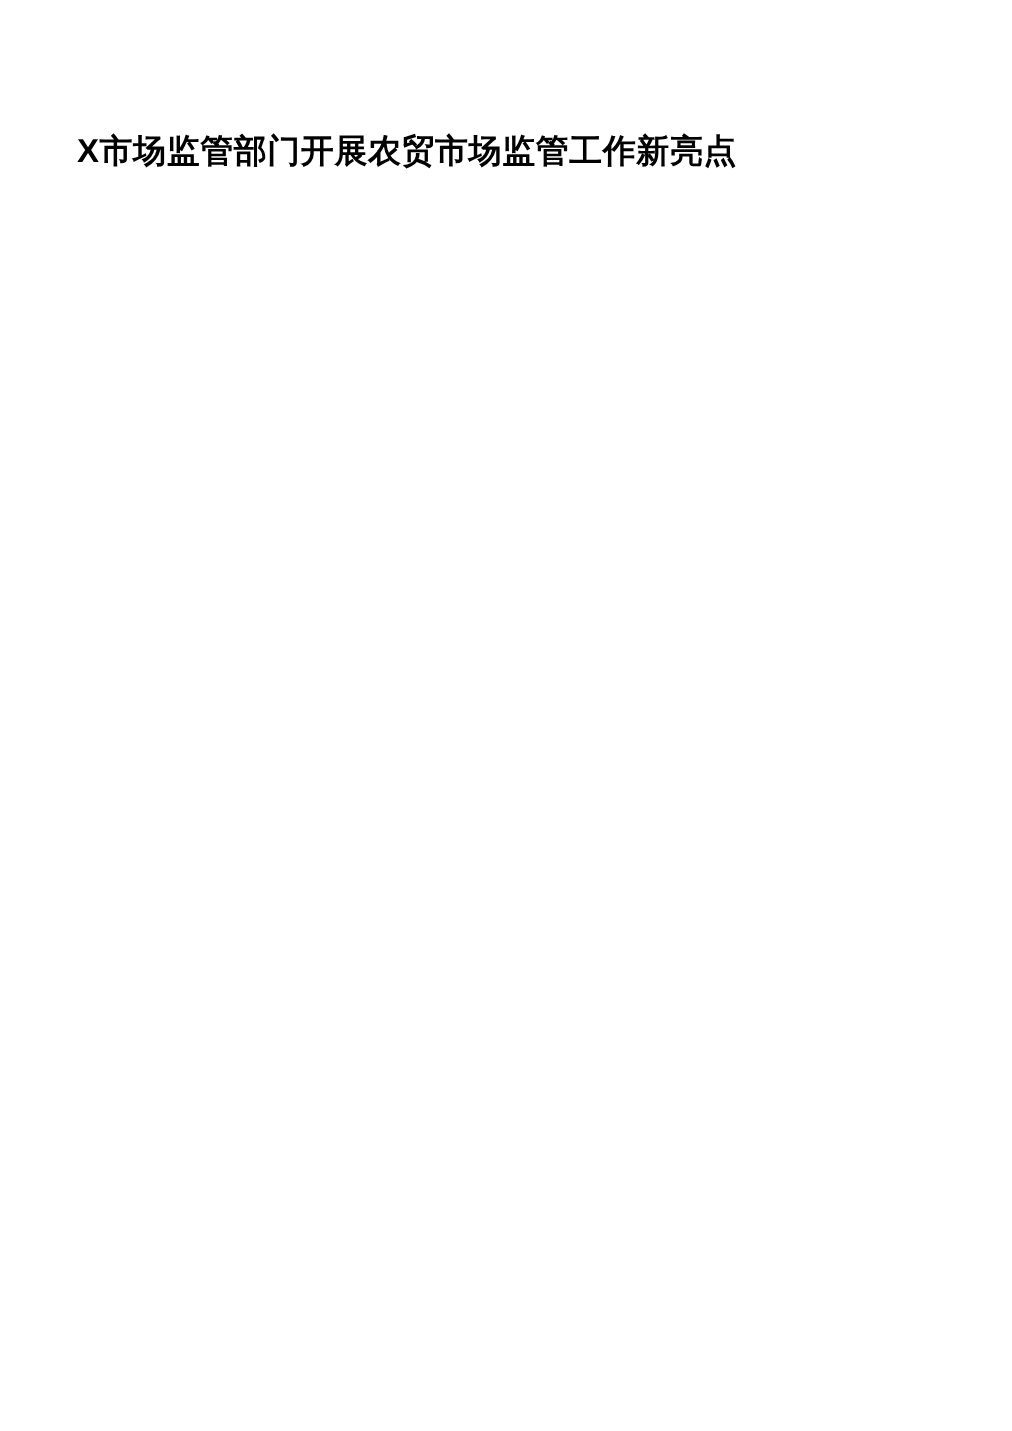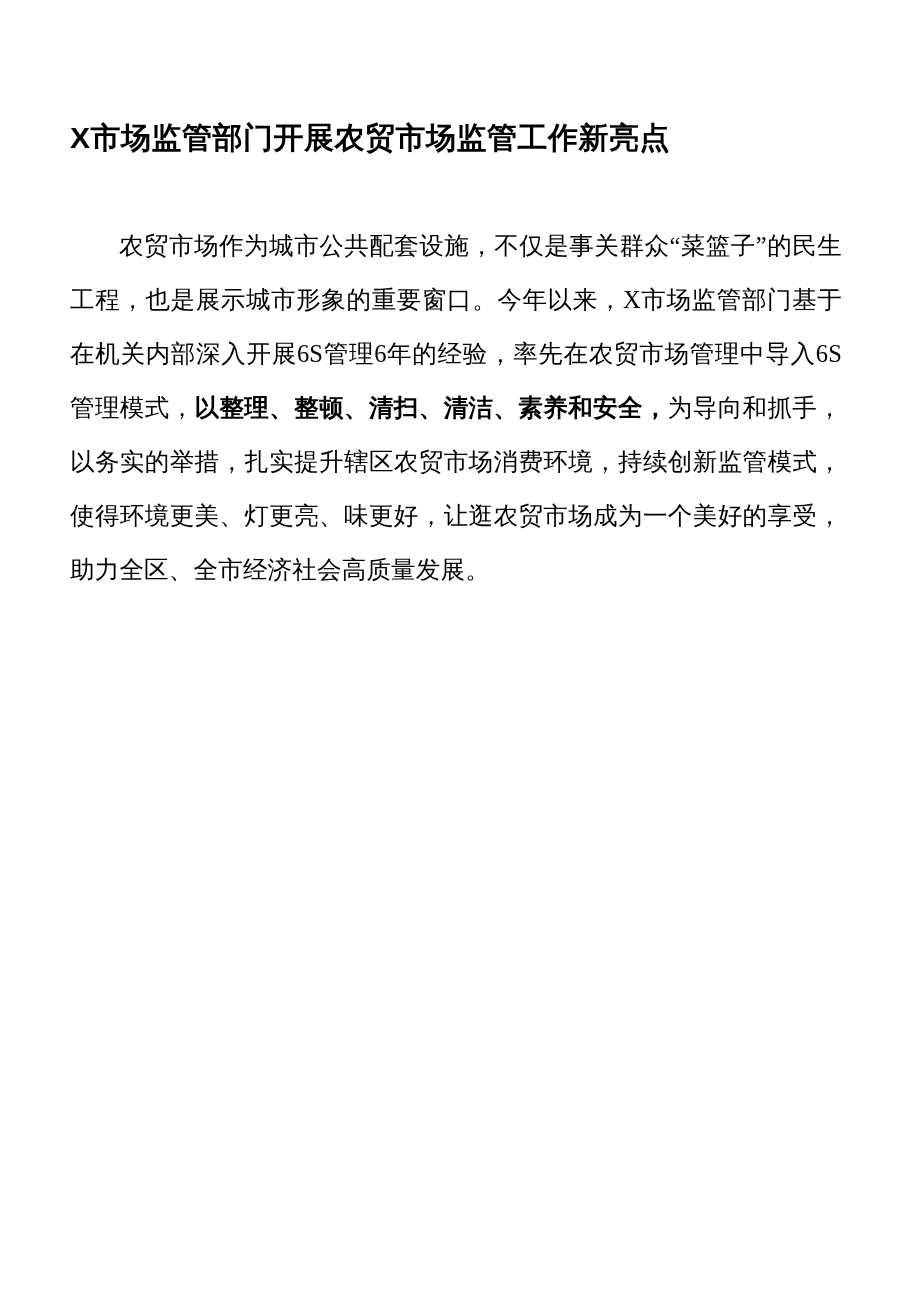--- a/index.html
+++ b/index.html
@@ -55,17 +55,16 @@
   .spacer-sm { height: 6px; }
 </style>
 </head>
 <body>
 
 <div class="page">
 
   <h1 class="doc-title">X市场监管部门开展农贸市场监管工作新亮点</h1>
 
   <div class="body-block">
-    <p class="para" id="p1"><span>农贸市场作为城市公共配套设施，不仅是事关群众“菜篮子”的民生工程，也是展示城市形象的重要窗口。今年以来，X市场监管部门基于在机关内部深入开展6S管理6年的经验，率先在农贸市场管理中导入6S管理模式，</span><span class="b">以整理、整顿、清扫、清洁、素养和安全，</span><span>为导向和抓手，以务实的举措，扎实提升辖区农贸市场消费环境，持续创新监管模式，使得环境更美、灯更亮、味更好，让逛农贸市场成为一个美好的享受，助力全区、全市经济社会高质量发展。</span></p>
     <div class="spacer-sm"></div>
   </div>
 
 </div>
 
 </body></html>

